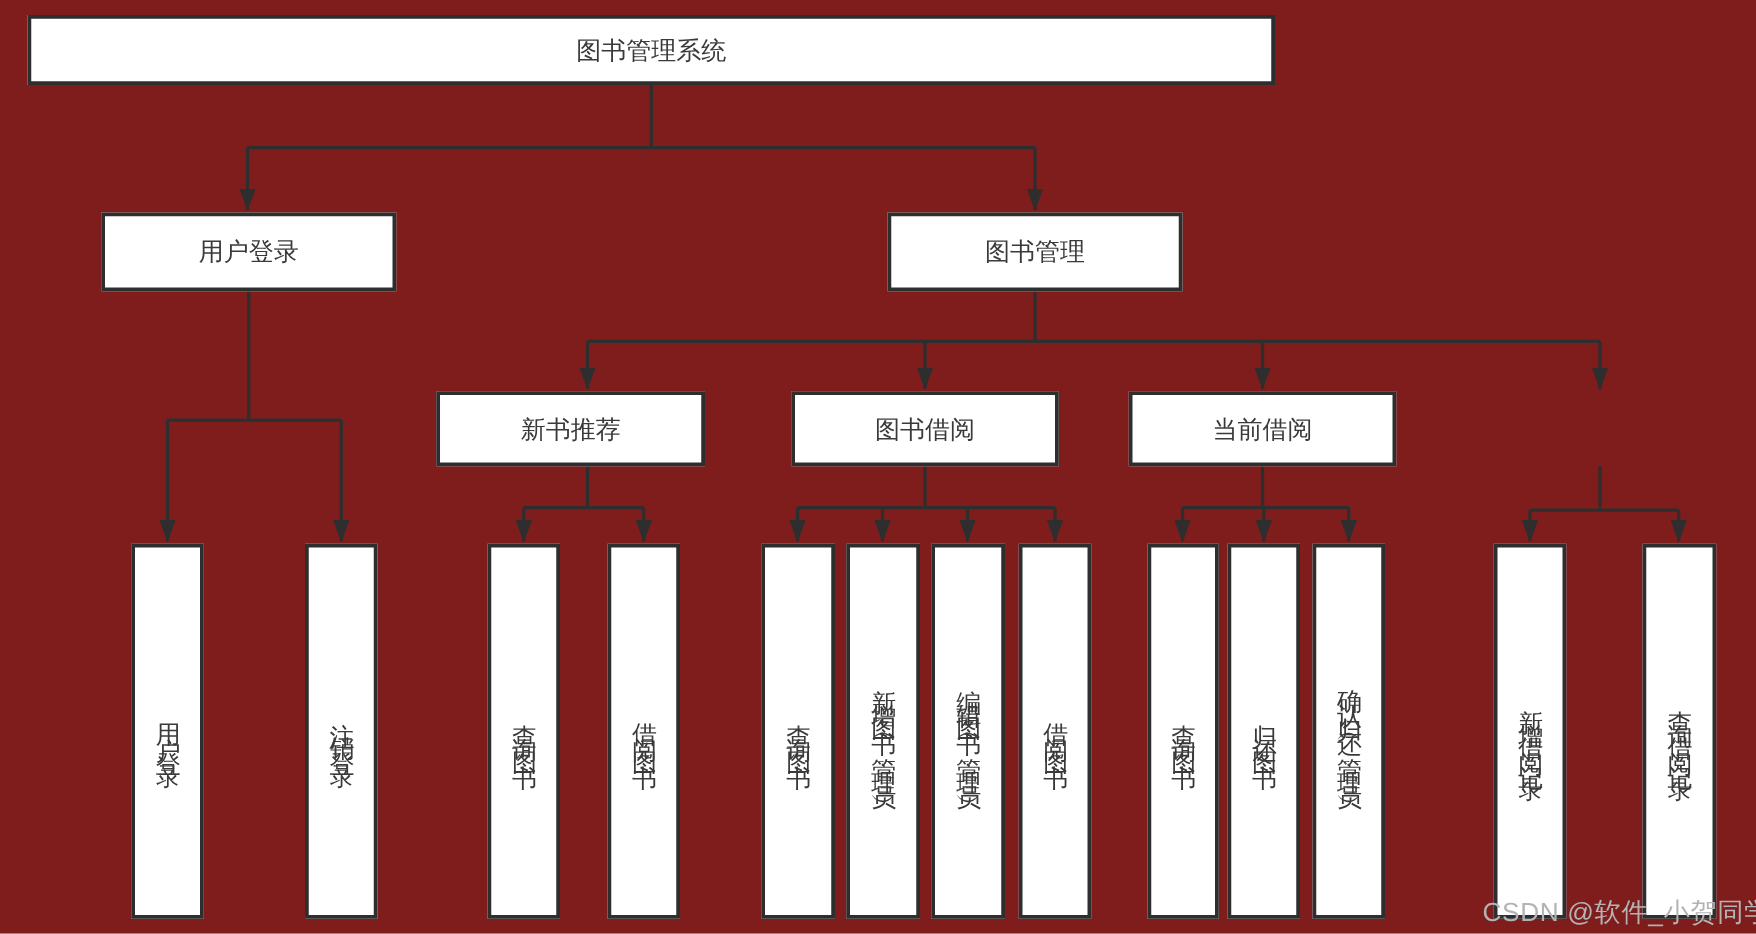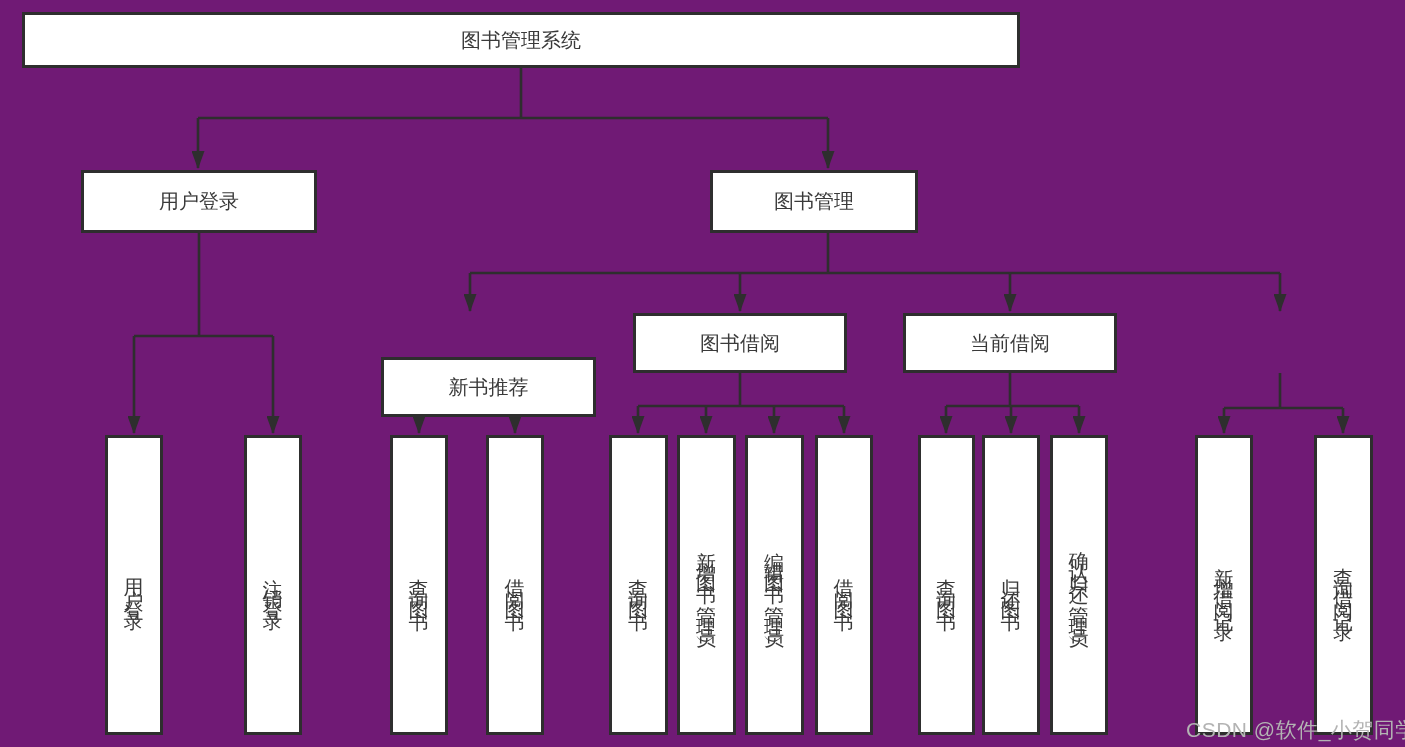--- a/index.html
+++ b/index.html
@@ -1,19 +1,19 @@
 <!DOCTYPE html>
 <html><head>
 <meta charset="utf-8">
 <style>
   html,body{margin:0;padding:0;background:#ffffff;}
   #stage{
     position:relative;
     width:1405px;height:747px;
-    background:#701a75;
+    background:#7f1d1d;
     font-family:"Liberation Sans", sans-serif;
     overflow:hidden;
   }
   #edges{position:absolute;left:0;top:0;width:1405px;height:747px;}
   #edges line{stroke:#2e2e2e;stroke-width:2.6;}
   .node{
     position:absolute;
     box-sizing:border-box;
     border:3px solid #2e2e2e;
     background:#ffffff;
@@ -29,24 +29,24 @@
     writing-mode:vertical-rl;
     text-orientation:mixed;
     letter-spacing:11px;
     white-space:normal;
     line-height:1;
   }
   
   .n-root   {left:22px;  top:12px;  width:998px; height:56px;}
   
   .n-login  {left:81px;  top:170px; width:236px; height:63px;}
-  .n-mgmt   {left:710px; top:170px; width:208px; height:63px;}
+  .n-mgmt   {left:710px; top:170px; width:236px; height:63px;}
   
   .lvl3{top:313px;height:60px;}
-  .n-newrec {left:381px; width:215px;margin-top:44px;}
+  .n-newrec {left:349px; width:215px;}
   .n-borrow {left:633px; width:214px;}
   .n-current{left:903px; width:214px;}
   .n-records{left:1173px;width:215px;}
   
   .leaf{top:435px;height:300px;width:58px;}
   .n-l-login  {left:105px;}
   .n-l-logout {left:244px;}
   .n-l-qb1    {left:390px;}
   .n-l-bb1    {left:486px;}
   .n-l-qb2    {left:609px;width:59px;}

